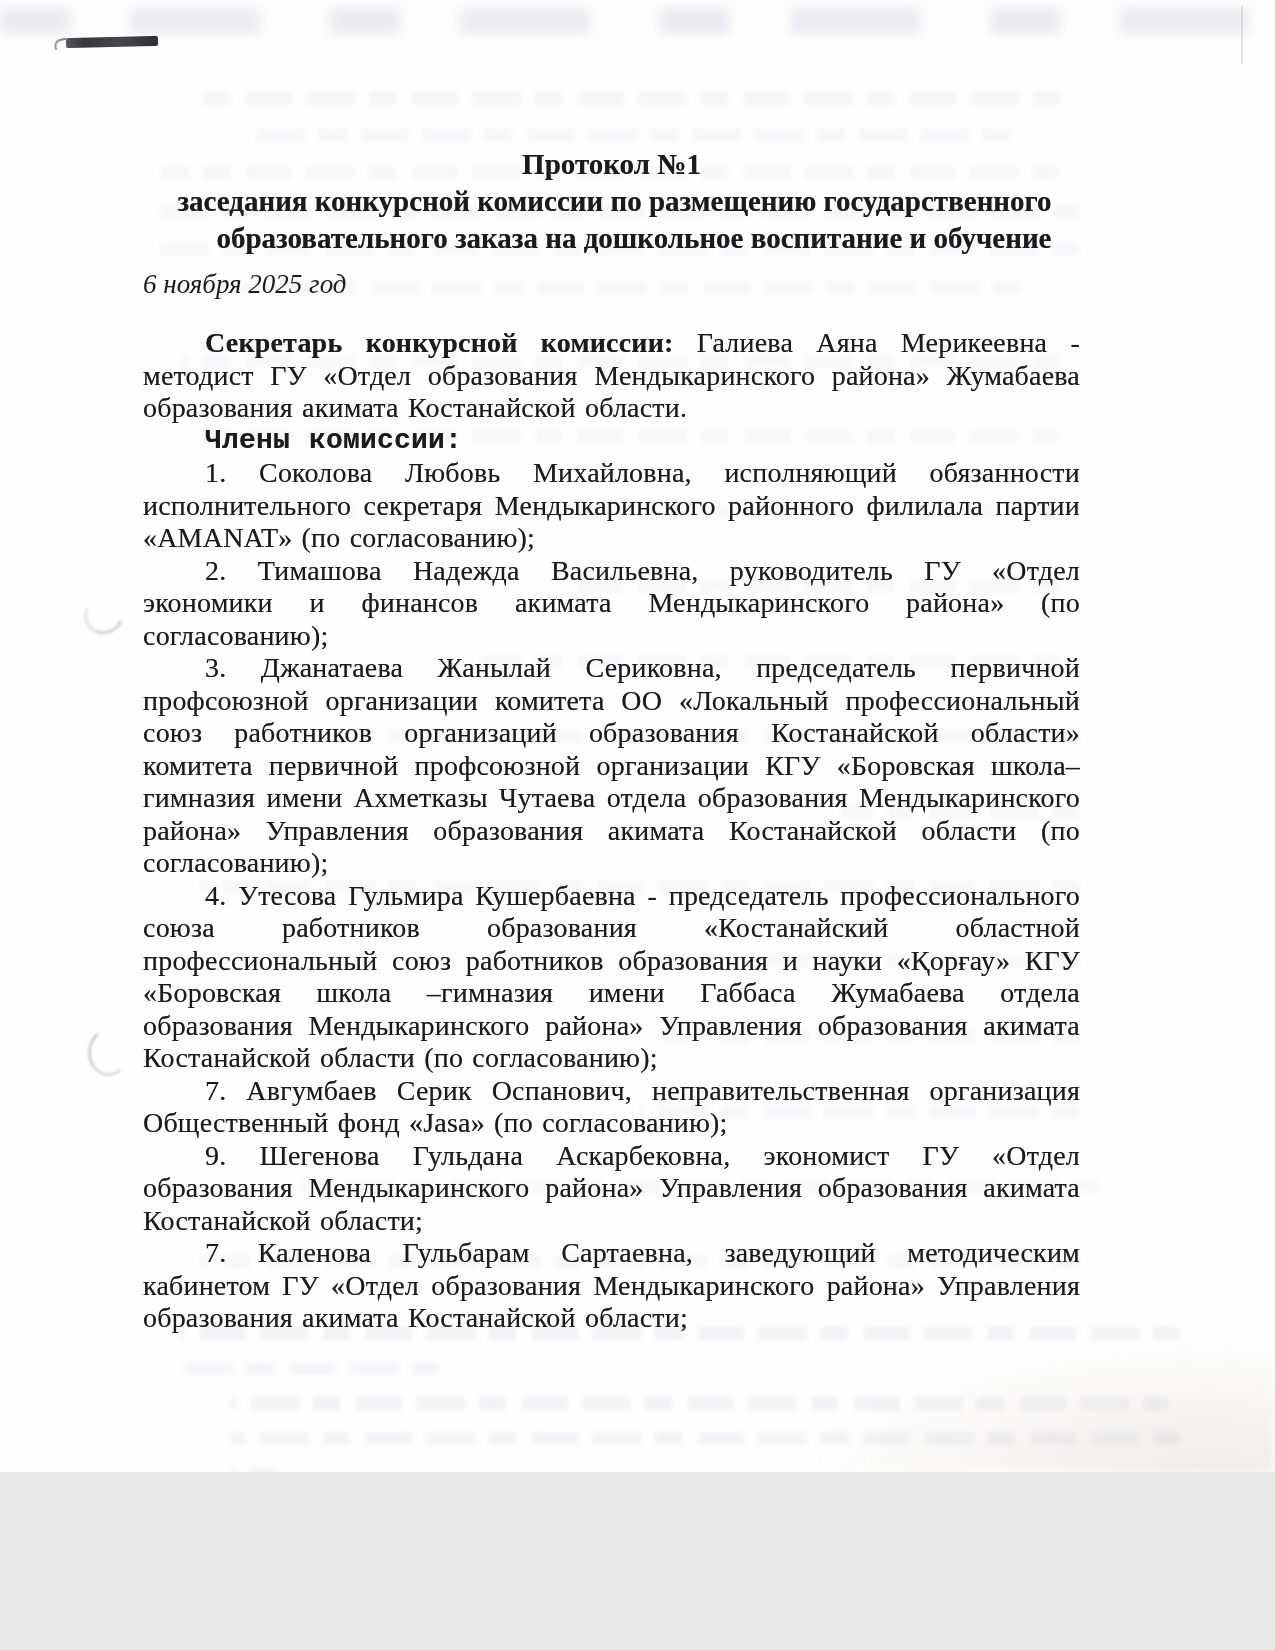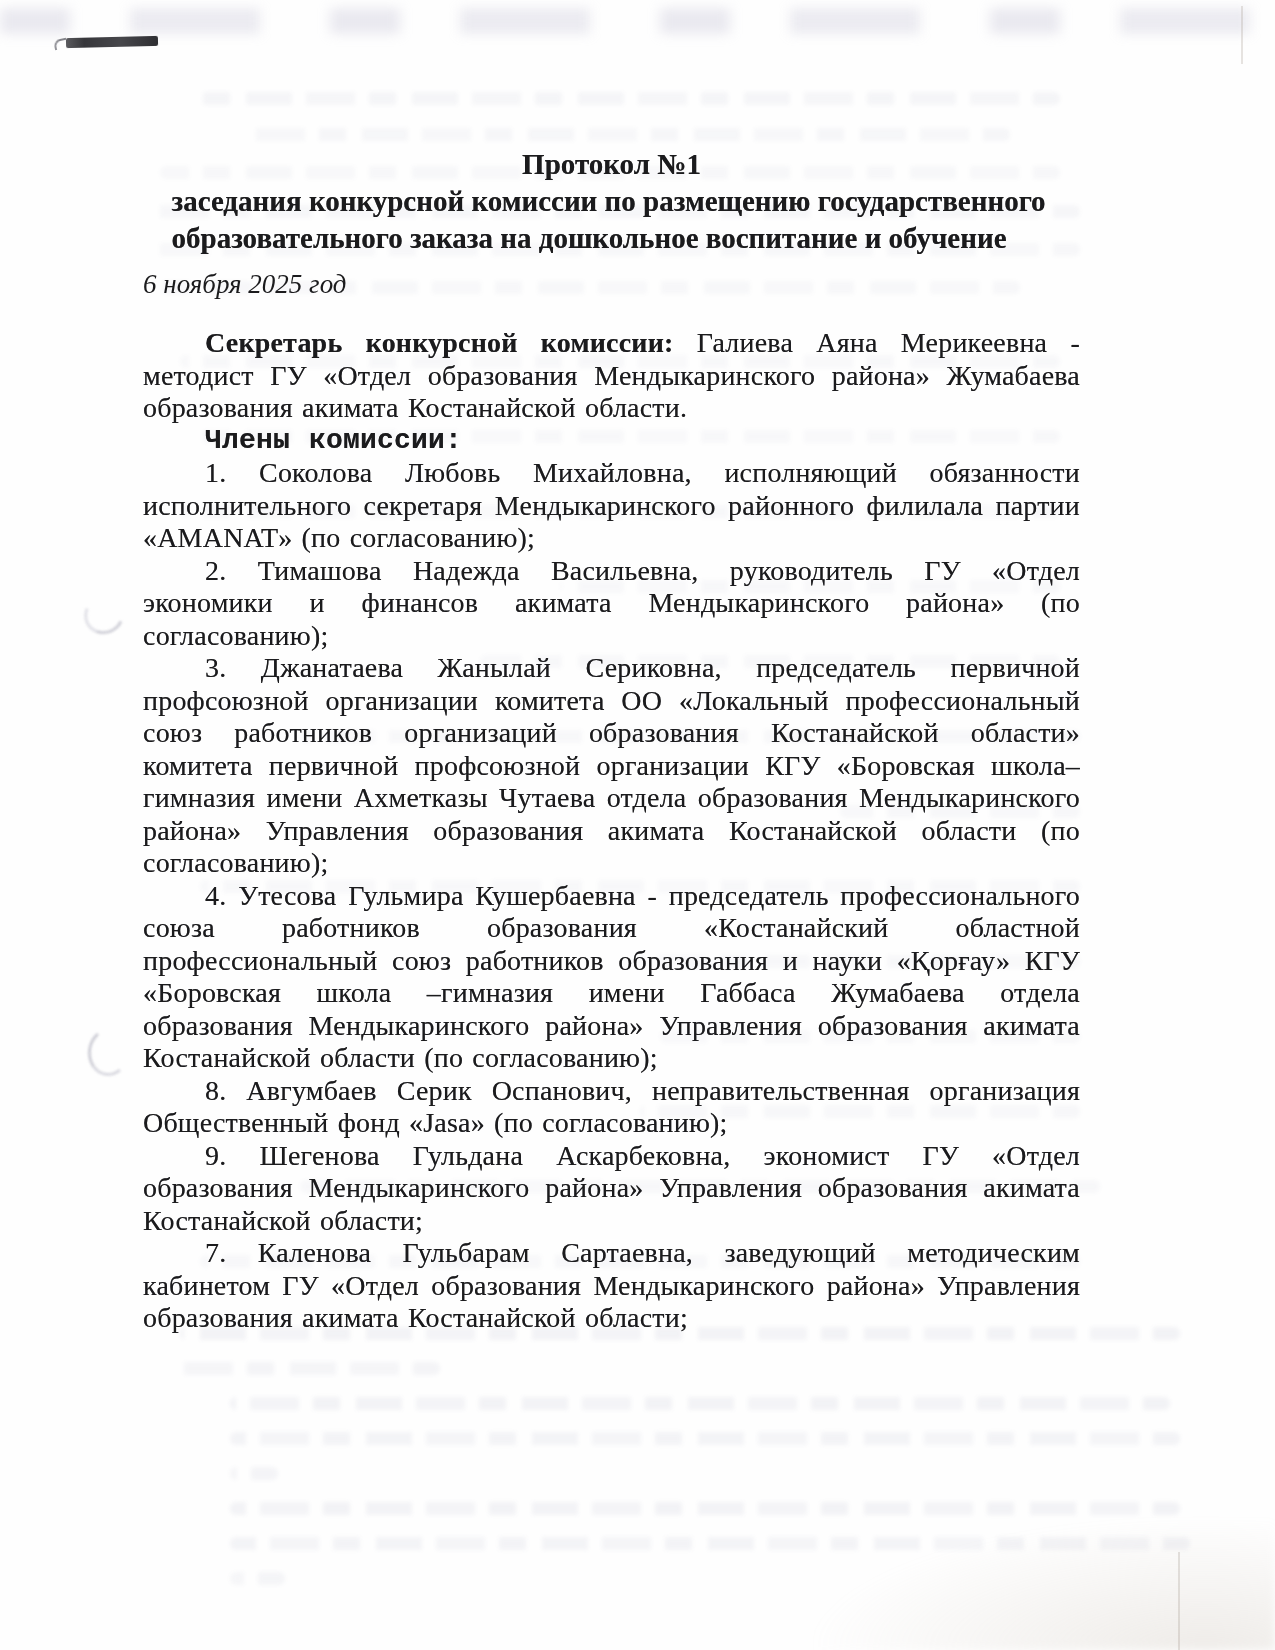--- a/index.html
+++ b/index.html
@@ -2,21 +2,21 @@
 <html lang="ru"><head>
 <meta charset="utf-8">
 <style>
   html,body{margin:0;padding:0;}
   body{
     background:#e9e9e9;
     font-family:"Liberation Serif","DejaVu Serif",serif;
   }
   .page{
     position:relative;
-    width:1275px;height:1650px;
+    width:1275px;height:1472px;
     margin:0 auto;
     background:#fefefe;
     overflow:hidden;
     color:#1b1b1d;
   }
   
   .mottle-top{
     position:absolute;left:0;top:8px;width:100%;height:26px;
     background:repeating-linear-gradient(90deg,
       rgba(188,186,208,.30) 0 70px, rgba(255,255,255,0) 70px 130px,
@@ -54,21 +54,21 @@
       rgba(108,112,150,.52) 41px 90px, rgba(108,112,150,0) 90px 104px,
       rgba(108,112,150,.58) 104px 150px, rgba(108,112,150,0) 150px 166px);
   }
   
   .sheet{position:relative;padding:146px 195px 0 143px;}
   .doc-title{
     margin:0;text-align:center;font-size:29px;line-height:37px;font-weight:bold;
     text-shadow:0 0 .5px rgba(0,0,0,.6);
   }
   .doc-subtitle{
-    margin:0 auto;width:880px;text-align:left;font-size:29px;line-height:37px;font-weight:bold;
+    margin:0 auto;width:880px;text-align:right;font-size:29px;line-height:37px;font-weight:bold;
     text-shadow:0 0 .5px rgba(0,0,0,.6);
   }
   .doc-date{
     margin-top:11px;text-align:left;font-style:italic;font-size:27px;line-height:32px;
   }
   .doc-body{
     margin-top:27px;font-size:28px;line-height:32.5px;
     text-shadow:0 0 .4px rgba(10,10,14,.55);
     word-spacing:2px;letter-spacing:.2px;
   }
@@ -131,18 +131,18 @@
 
     <div class="doc-body">
       <p class="para">
         <strong>Секретарь конкурсной комиссии:</strong><span> Галиева Аяна Мерикеевна - методист ГУ «Отдел образования Мендыкаринского района» Жумабаева образования акимата Костанайской области.</span>
       </p>
       <p class="members-heading">Члены комиссии:</p>
       <p class="para">1. Соколова Любовь Михайловна, исполняющий обязанности исполнительного секретаря Мендыкаринского районного филилала партии «AMANAT» (по согласованию);</p>
       <p class="para">2. Тимашова Надежда Васильевна, руководитель ГУ «Отдел экономики и финансов акимата Мендыкаринского района» (по согласованию);</p>
       <p class="para">3. Джанатаева Жанылай Сериковна, председатель первичной профсоюзной организации комитета ОО «Локальный профессиональный союз работников организаций образования Костанайской области» комитета первичной профсоюзной организации КГУ «Боровская школа–гимназия имени Ахметказы Чутаева отдела образования Мендыкаринского района» Управления образования акимата Костанайской области (по согласованию);</p>
       <p class="para">4. Утесова Гульмира Кушербаевна - председатель профессионального союза работников образования «Костанайский областной профессиональный союз работников образования и науки «Қорғау» КГУ «Боровская школа –гимназия имени Габбаса Жумабаева отдела образования Мендыкаринского района» Управления образования акимата Костанайской области (по согласованию);</p>
-      <p class="para">8. Авгумбаев Серик Оспанович, неправительственная организация Общественный фонд «Jasa» (по согласованию);</p>
+      <p class="para">7. Авгумбаев Серик Оспанович, неправительственная организация Общественный фонд «Jasa» (по согласованию);</p>
       <p class="para">9. Шегенова Гульдана Аскарбековна, экономист ГУ «Отдел образования Мендыкаринского района» Управления образования акимата Костанайской области;</p>
       <p class="para">7. Каленова Гульбарам Сартаевна, заведующий методическим кабинетом ГУ «Отдел образования Мендыкаринского района» Управления образования акимата Костанайской области;</p>
     </div>
   </div>
 </div>
 
 </body></html>

